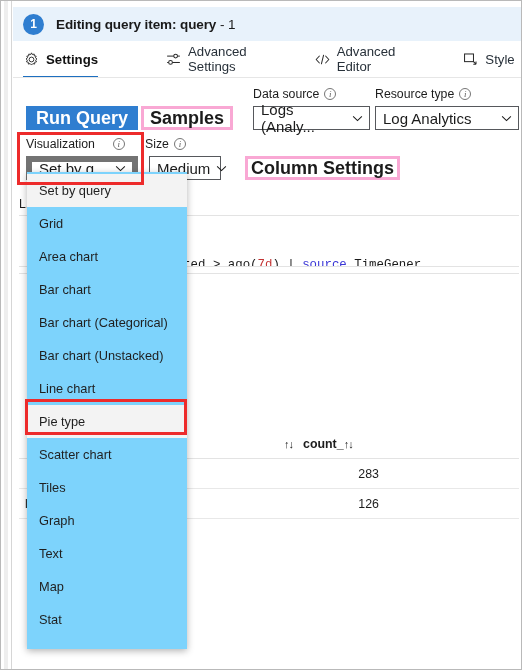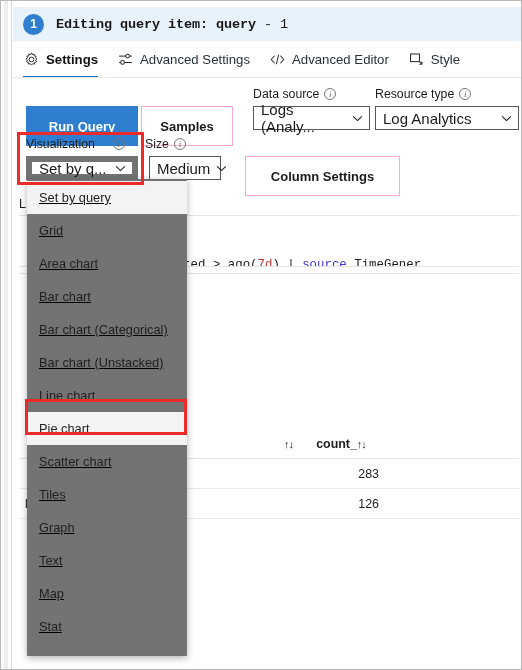--- a/index.html
+++ b/index.html
@@ -50,30 +50,31 @@
   .step-badge {
     width: 21px; height: 21px; border-radius: 50%;
     background: #2f7ed0; color: #ffffff;
     font-size: 12px; font-weight: bold;
     display: flex; align-items: center; justify-content: center;
     flex: 0 0 auto;
   }
   .banner-title {
     margin-left: 12px;
     font-size: 13.5px; font-weight: bold; color: #1a1a1a;
-    letter-spacing: -0.1px; white-space: nowrap; font-family: Liberation Mono, monospace;
+    letter-spacing: -0.1px; white-space: nowrap;
   }
   .banner-title .sub { font-weight: normal; }
 
   
   .tabstrip {
     position: absolute; left: 0; top: 43px;
     width: 508px; height: 33px;
     display: flex; align-items: flex-start;
     padding-left: 8px;
+    gap: 48px;
   }
   .tab {
     display: flex; align-items: center; gap: 6px;
     height: 30px; padding: 0 9px 0 2px;
     font-size: 13.2px; color: #28313a;
     position: relative; cursor: pointer;
     margin-right: 8px;
   }
   .tab.active { font-weight: bold; color: #111111; }
   .tab.active::after {
@@ -100,24 +101,24 @@
     width: 12px; height: 12px; border-radius: 50%;
     border: 1px solid #767676; color: #5e5e5e;
     font-size: 9px; font-style: italic;
     display: inline-flex; align-items: center; justify-content: center;
     font-family: "Liberation Serif", serif;
     line-height: 1;
   }
 
   .btn {
     position: absolute;
-    height: 40px;
-    border: 1px solid #f9a8d4;
+    height: 24px;
+    border: 3px solid #f9a8d4;
     background: #ffffff; color: #1b1b1b;
-    font-size: 13px; font-weight: bold;
+    font-size: 18px; font-weight: bold;
     font-family: "Liberation Sans", sans-serif;
     display: flex; align-items: center; justify-content: center;
     cursor: pointer; padding: 0;
   }
   .btn.primary {
     background: #2f7ed0; border-color: #2f7ed0; color: #ffffff;
   }
 
   .combo {
     position: absolute;
@@ -183,33 +184,32 @@
     border-bottom: 1px solid #e3e3e3;
     font-weight: bold;
   }
   .tbl-row {
     height: 30px; display: flex; align-items: center;
     border-bottom: 1px solid #e8e8e8;
   }
   .c-name { width: 225px; padding-left: 6px; overflow: hidden; white-space: nowrap; }
   .c-sort1 { width: 55px; text-align: right; padding-right: 6px; font-weight: bold; }
   .c-count { width: 90px; text-align: right; padding-right: 10px; }
-  .c-count.h { text-align: center; padding-left: 4px; }
+  .c-count.h { text-align: left; padding-left: 4px; }
   .sorticon { font-size: 11px; letter-spacing: -1px; }
 
   
   .flyout {
     position: absolute;
-    left: 26px; top: 178px;
+    left: 26px; top: 171px;
     width: 160px; height: 477px;
-    background: #737373;
+    background: #7dd3fc;
     box-shadow: 0 2px 7px rgba(0,0,0,0.30);
     z-index: 30;
     padding-top: 2px;
-    text-decoration: underline;
   }
   .fly-item {
     height: 33px; display: flex; align-items: center;
     padding-left: 12px;
     font-size: 12.8px; color: #1f1f1f;
     cursor: pointer;
     white-space: nowrap;
   }
   .fly-item.selected { background: #f3f3f3; }
   .fly-item.hl { background: #f3f3f3; }
@@ -372,21 +372,21 @@
       <div class="fly-item">
         <span>Bar chart (Categorical)</span>
       </div>
       <div class="fly-item">
         <span>Bar chart (Unstacked)</span>
       </div>
       <div class="fly-item">
         <span>Line chart</span>
       </div>
       <div class="fly-item hl">
-        <span>Pie chart</span>
+        <span>Pie type</span>
       </div>
       <div class="fly-item">
         <span>Scatter chart</span>
       </div>
       <div class="fly-item">
         <span>Tiles</span>
       </div>
       <div class="fly-item">
         <span>Graph</span>
       </div>

